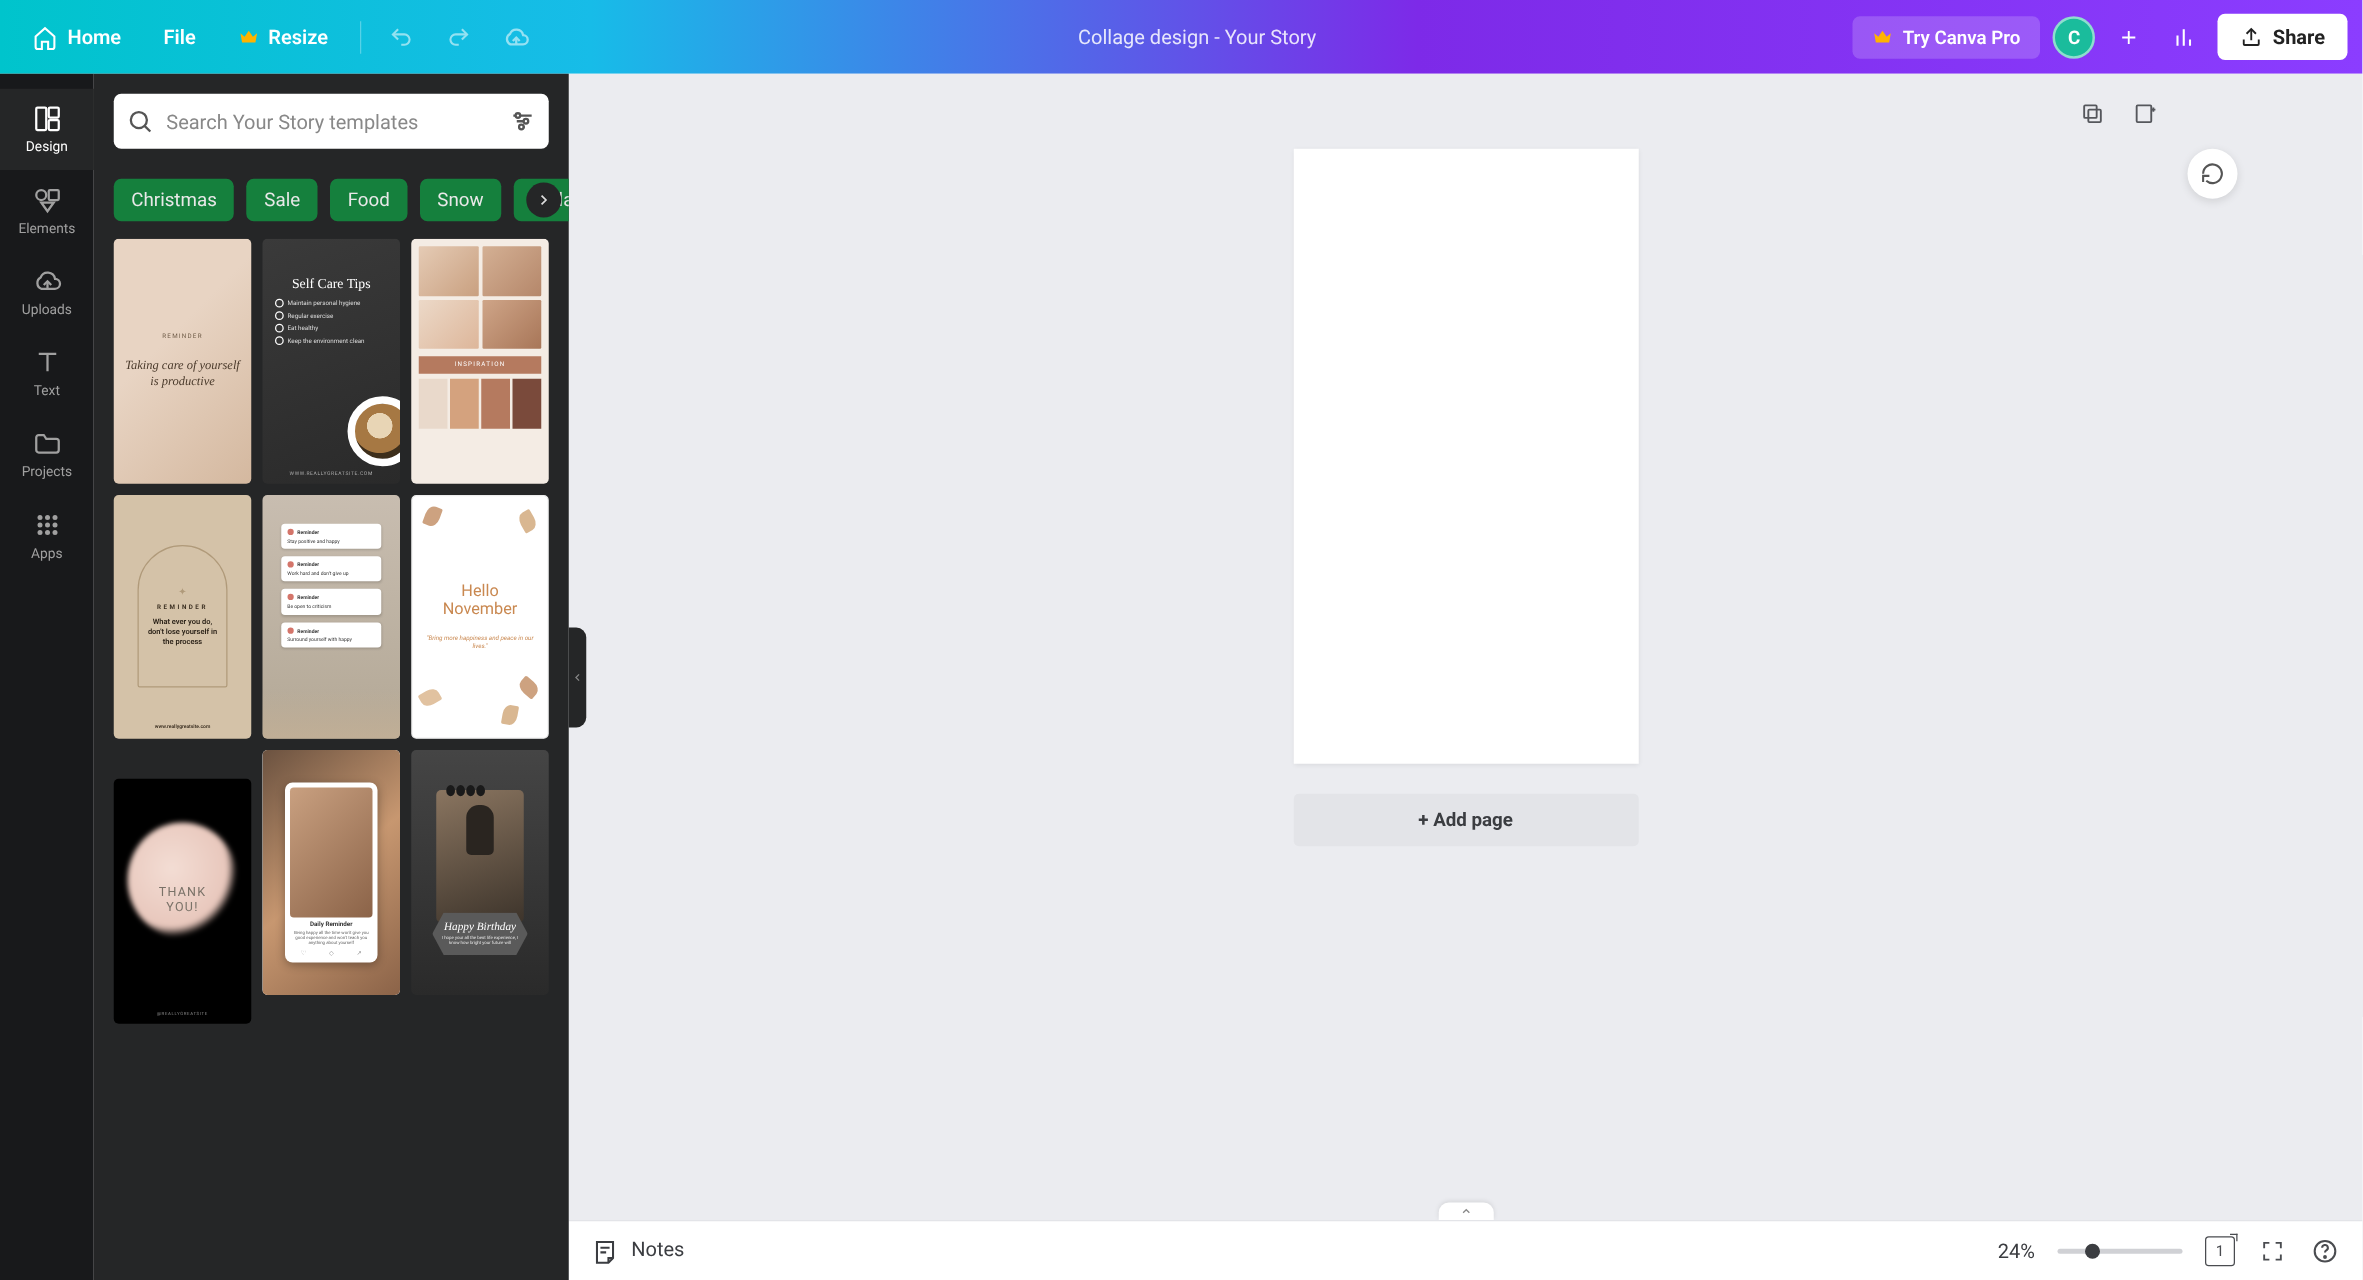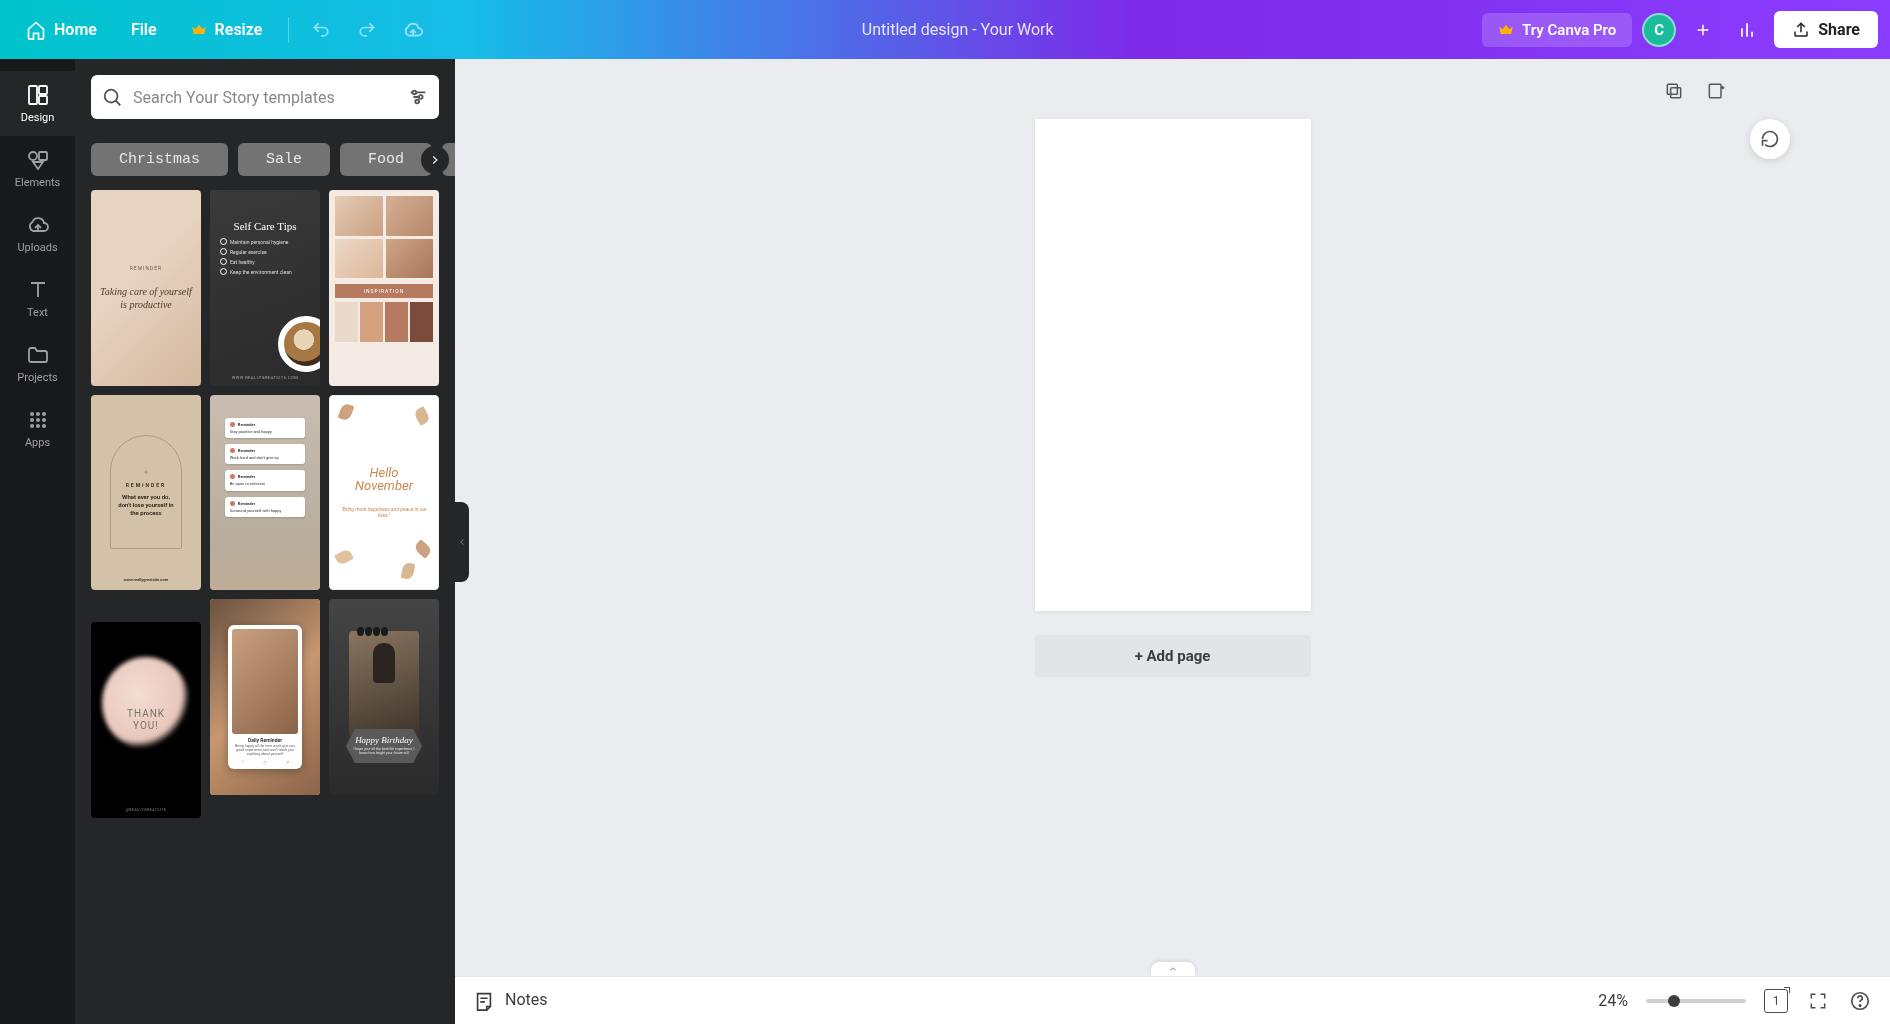--- a/index.html
+++ b/index.html
@@ -37,21 +37,21 @@
 .search-wrap { padding:16px 16px 10px; }
 .search-box { background:#fff; border-radius:6px; height:44px; display:flex; align-items:center; padding:0 10px; gap:10px; }
 .search-box input { flex:1; border:none; outline:none; font-size:16px; color:#333; background:transparent; }
 .search-box input::placeholder { color:#888; }
 
 .tabs { display:flex; padding:0 16px; }
 .tab { flex:1; text-align:center; padding:10px 0 12px; font-size:16px; font-weight:600; color:#b8b8b8; cursor:pointer; border-bottom:2px solid transparent; }
 .tab.active { color:#fff; border-bottom:2px solid #8b3dff; }
 
 .chips { display:flex; gap:10px; padding:14px 16px 14px; overflow:hidden; position:relative; }
-.chip { background:#737373; color:#e8e8e8; padding:8px 28px; border-radius:6px; font-size:15px; white-space:nowrap; cursor:pointer; flex-shrink:0;font-family:Liberation Mono, monospace; }
+.chip { background:#15803d; color:#e8e8e8; padding:8px 14px; border-radius:6px; font-size:15px; white-space:nowrap; cursor:pointer; flex-shrink:0; }
 .chips-next { position:absolute; right:6px; top:50%; transform:translateY(-50%); width:28px; height:28px; border-radius:50%; background:#252627; display:flex; align-items:center; justify-content:center; cursor:pointer; color:#ddd; }
 
 .templates-scroll { flex:1; overflow-y:auto; padding:0 16px 16px; }
 .tpl-grid { display:grid; grid-template-columns: repeat(3, 1fr); gap:9px; }
 .tpl { aspect-ratio: 9/16; border-radius:4px; overflow:hidden; cursor:pointer; background:#444; position:relative; display:flex; flex-direction:column; align-items:center; justify-content:center; color:#333; font-size:8px; text-align:center; padding:6px; }
 
 
 .tpl1 { background: linear-gradient(135deg, #e8d4c3 40%, #d4b89f 100%); }
 .tpl1 .small { font-size:5px; letter-spacing:1px; margin-bottom:14px; color:#6f5c48;}
 .tpl1 .script { font-family: cursive; font-size:10px; font-style:italic; color:#4a3a2b; line-height:1.3; }
@@ -88,21 +88,21 @@
 .tpl5 .grass { position:absolute; bottom:0; width:100%; height:40px; background: linear-gradient(transparent, rgba(196,176,150,0.8)); }
 
 .tpl6 { background:#fff; border:1px solid #eee;}
 .tpl6 .leaves { position:absolute; inset:4px; }
 .tpl6 .l { position:absolute; width:12px; height:16px; background:#c99863; border-radius:50% 10% 50% 10%; opacity:0.7;}
 .tpl6 .l1{top:4px;left:6px;transform:rotate(20deg);background:#b87a4a;}
 .tpl6 .l2{top:8px;right:6px;transform:rotate(-30deg);}
 .tpl6 .l3{bottom:20px;left:4px;transform:rotate(60deg);background:#d4a878;}
 .tpl6 .l4{bottom:28px;right:5px;transform:rotate(-50deg);background:#b87a4a;}
 .tpl6 .l5{bottom:6px;right:20px;transform:rotate(10deg);}
-.tpl6 .script { font-family:cursive; font-size:13px; color:#c98850; line-height:1; font-style:italic;}
+.tpl6 .script { font-family:cursive; font-size:13px; color:#c98850; line-height:1; }
 .tpl6 .sub { font-size:5px; color:#c98850; margin-top:14px; font-style:italic;}
 
 .tpl7 { background:#000000;margin-top:23px; }
 .tpl7 .blob { position:absolute; top:18%; left:10%; right:10%; bottom:35%; background:radial-gradient(ellipse at 40% 40%, #f3ddd4 0%, #e8c7bc 60%, transparent 70%); border-radius:50%; filter:blur(2px);}
 .tpl7 .t { position:relative; font-size:10px; letter-spacing:1px; color:#7a7268; line-height:1.2; font-weight:400;}
 .tpl7 .foot { position:absolute; bottom:6px; font-size:3.5px; color:#888; letter-spacing:0.5px;}
 
 .tpl8 { background:#fff; padding:0; }
 .tpl8 .bg { position:absolute; inset:0; background:linear-gradient(140deg,#6b5240 0%, #c79770 50%, #8b6348 100%);}
 .tpl8 .phone { position:relative; width:68%; height:74%; margin:auto; background:#fff; border-radius:6px; padding:4px; display:flex; flex-direction:column; box-shadow:0 2px 8px rgba(0,0,0,0.3);}
@@ -177,21 +177,21 @@
     </div>
     <div class="tb-iconbtn dim">
       <svg width="22" height="22" viewBox="0 0 24 24" fill="none" stroke="white" stroke-width="2">
           <path d="M18 18a4 4 0 0 0 0-8 6 6 0 0 0-11.5-1A5 5 0 0 0 7 18z"></path>
           <path d="M12 12v6"></path>
           <path d="M9 15l3-3 3 3"></path>
         </svg>
     </div>
   </div>
   <div class="topbar-center">
-    <div class="doc-title">Untitled design - Your Work</div>
+    <div class="doc-title">Collage design - Your Story</div>
   </div>
   <div class="topbar-right">
     <div class="pro-btn">
       <svg class="crown" viewBox="0 0 24 24" fill="#ffb300">
           <path d="M4 18h16l2-11-5 4-5-7-5 7-5-4z"></path>
         </svg>
       <span>Try Canva Pro</span>
     </div>
     <div class="avatar">
       <span>C</span>

